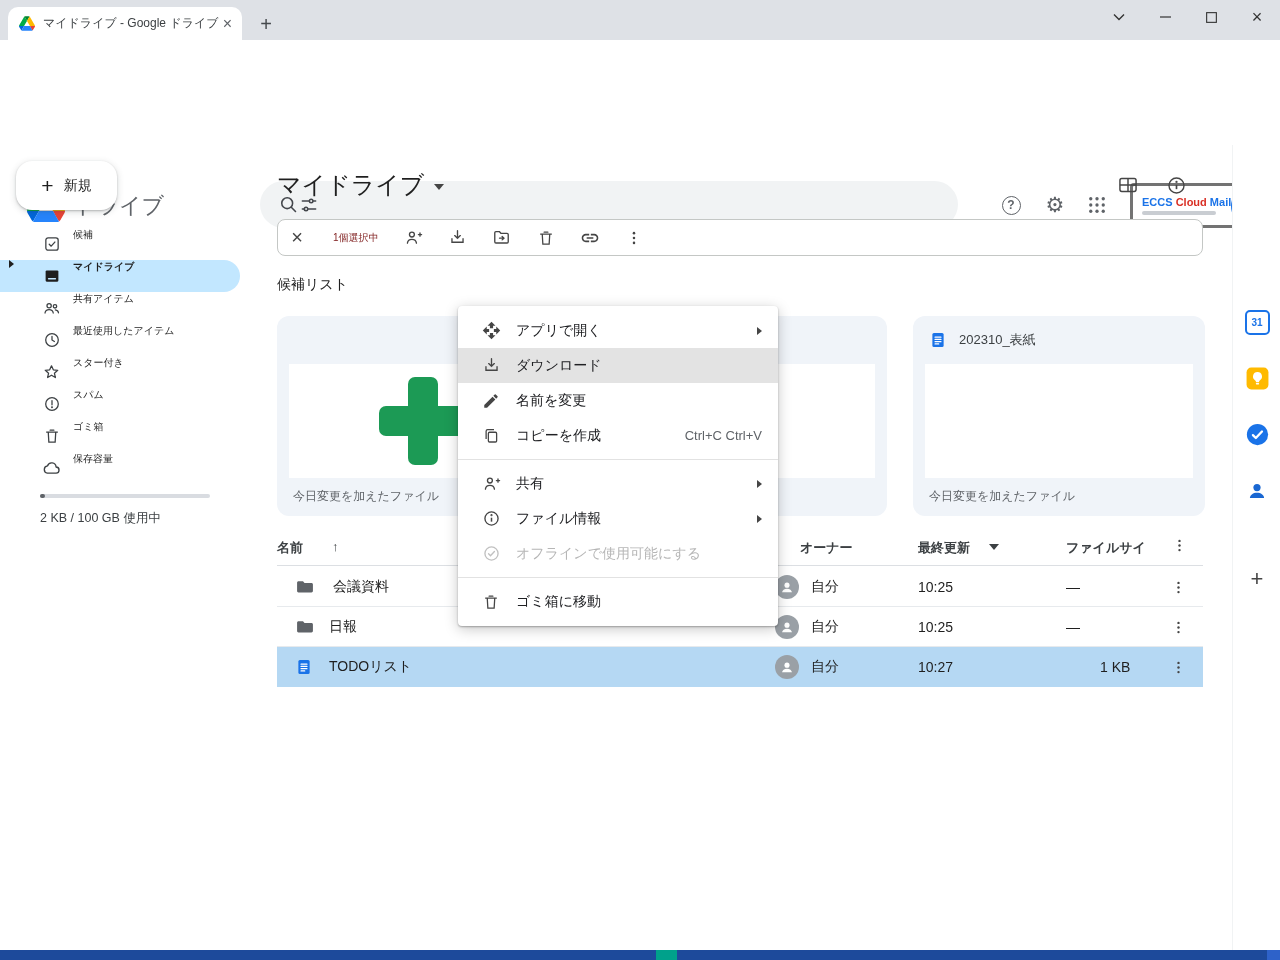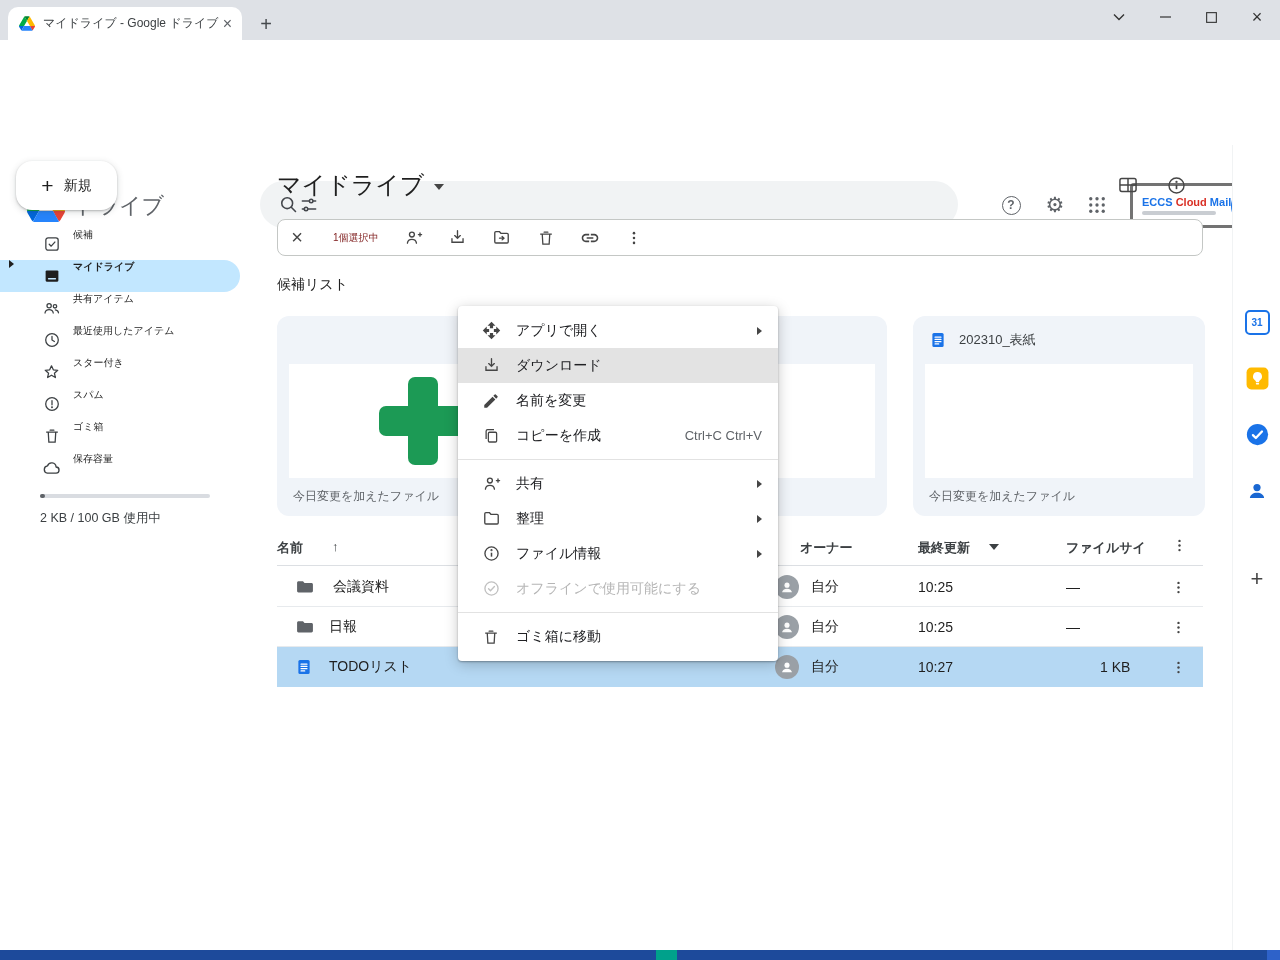--- a/index.html
+++ b/index.html
@@ -593,29 +593,20 @@
       <svg viewBox="0 0 24 24" width="19" fill="none" stroke="#454545" stroke-width="1.7" stroke-linecap="round">
           <circle cx="10" cy="8.3" r="3.1"></circle>
           <path d="M4.3 19.2c.4-3.1 2.8-4.9 5.7-4.9s5.3 1.8 5.7 4.9M18.2 8.3h4M20.2 6.3v4"></path>
         </svg>
     </span>
     <span>共有</span>
     <span class="sub"></span>
   </div>
   <div class="mi">
     <span class="mic">
-      <svg viewBox="0 0 24 24" width="19" fill="none" stroke="#454545" stroke-width="1.7" stroke-linejoin="round">
-          <path d="M3.5 6A1.5 1.5 0 0 1 5 4.5h4.2l2 2.2H19A1.5 1.5 0 0 1 20.5 8.2v9.3A1.5 1.5 0 0 1 19 19H5a1.5 1.5 0 0 1-1.5-1.5z"></path>
-        </svg>
-    </span>
-    <span>整理</span>
-    <span class="sub"></span>
-  </div>
-  <div class="mi">
-    <span class="mic">
       <svg viewBox="0 0 24 24" width="19" fill="none" stroke="#454545" stroke-width="1.7">
           <circle cx="12" cy="12" r="8.3"></circle>
           <path d="M12 11v5" stroke-width="1.9"></path>
           <circle cx="12" cy="7.8" r="0.5" fill="#454545"></circle>
         </svg>
     </span>
     <span>ファイル情報</span>
     <span class="sub"></span>
   </div>
   <div class="mi dis">

